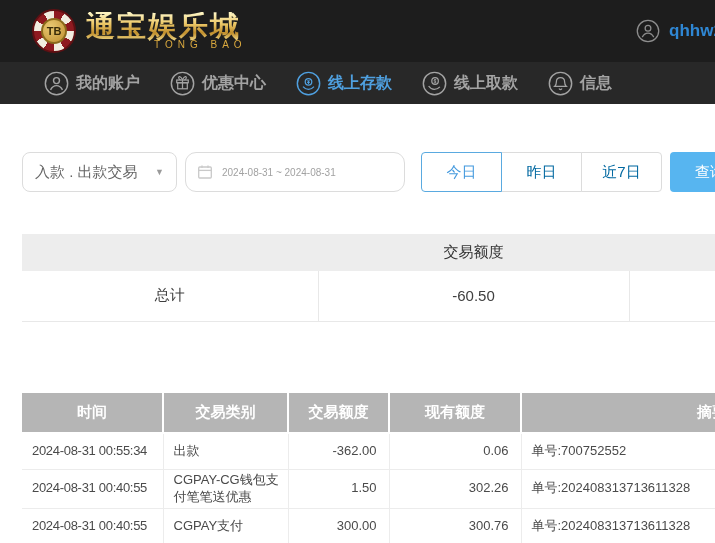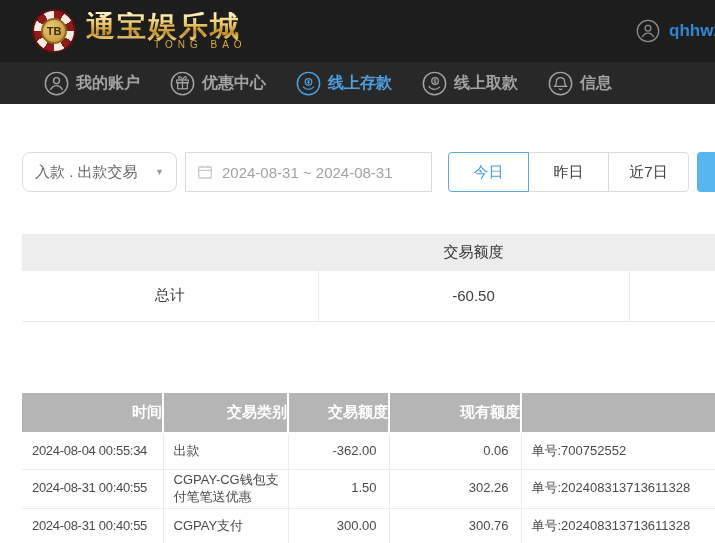--- a/index.html
+++ b/index.html
@@ -60,29 +60,29 @@
   .content { padding-left:22px; }
   .filter-bar { margin-top:48px; display:flex; gap:8px; height:40px; }
   .type-select {
     width:155px; height:40px; border:1px solid #dcdcdc; border-radius:8px;
     display:flex; align-items:center; justify-content:space-between;
     padding:0 12px; color:#666; font-size:15px; cursor:pointer; background:#fff;
     flex:none;
   }
   .caret { font-size:9px; color:#9a9a9a; }
   .date-input {
-    width:247px; height:40px; border:1px solid #dcdcdc; border-radius:0;
+    width:220px; height:40px; border:1px solid #dcdcdc; border-radius:11px;
     display:flex; align-items:center; gap:9px; padding:0 11px;
-    color:#a2a2a2; font-size:15px; cursor:pointer; background:#fff; flex:none;
+    color:#a2a2a2; font-size:10px; cursor:pointer; background:#fff; flex:none;
     white-space:nowrap;
   }
   .qgroup { display:flex; flex:none;padding-left:8px; }
   .qbtn {
     width:81px; height:40px; background:#fff; border:1px solid #dcdcdc;
-    color:#404040; font-size:15px; cursor:pointer; margin-left:-1px;
+    color:#0369a1; font-size:15px; cursor:pointer; margin-left:-1px;
     font-family:inherit; position:relative;
   }
   .qbtn:first-child { margin-left:0; border-radius:4px 0 0 4px; }
   .qbtn:last-child { border-radius:0 4px 4px 0; }
   .qbtn.active { border-color:#5aaae0; color:#459ade; z-index:2; background:#fff; }
   .search-btn {
     width:80px; height:40px; background:#57b5f0; border:none; border-radius:4px;
     color:#fff; font-size:15px; cursor:pointer; flex:none; font-family:inherit;
   }
   
@@ -94,21 +94,21 @@
   .summary-table td {
     height:50px; text-align:center; color:#404040; font-size:15px;
     border-bottom:1px solid #e8e8e8; border-right:1px solid #e8e8e8;
     background:#fff;
   }
   .summary-table td:last-child { border-right:none; }
   
   .tx-table { margin-top:71px; border-collapse:collapse; table-layout:fixed; width:880px; }
   .tx-table th {
     height:40px; background:#b5b5b5; color:#fff; font-size:15px; font-weight:bold;
-    text-align:right; border-right:2px solid #fff; border-bottom:2px solid #fff;
+    text-align:center; border-right:2px solid #fff; border-bottom:2px solid #fff;
   }
   .tx-table th:last-child { border-right:none; }
   .tx-table td {
     height:37px; font-size:13px; color:#4a4a4a;
     border-bottom:1px solid #ececec; border-right:1px solid #ececec;
     padding:2px 8px; background:#fff; line-height:1.3;
   }
   .tx-table td:last-child { border-right:none; }
   .td-time { letter-spacing:-0.3px; white-space:nowrap; }
   .td-num { text-align:right; padding-right:12px !important; }
@@ -254,21 +254,21 @@
         </colgroup>
       <tbody>
           <tr>
         <th>时间</th>
         <th>交易类别</th>
         <th>交易额度</th>
         <th>现有额度</th>
         <th>摘要</th>
       </tr>
       <tr>
-        <td class="td-time td-left">2024-08-04 00:55:34</td>
+        <td class="td-time td-left">2024-08-31 00:55:34</td>
         <td class="td-left">出款</td>
         <td class="td-num">-362.00</td>
         <td class="td-num">0.06</td>
         <td class="td-left">单号:700752552</td>
       </tr>
       <tr>
         <td class="td-time td-left">2024-08-31 00:40:55</td>
         <td class="td-left">CGPAY-CG钱包支付笔笔送优惠</td>
         <td class="td-num">1.50</td>
         <td class="td-num">302.26</td>

